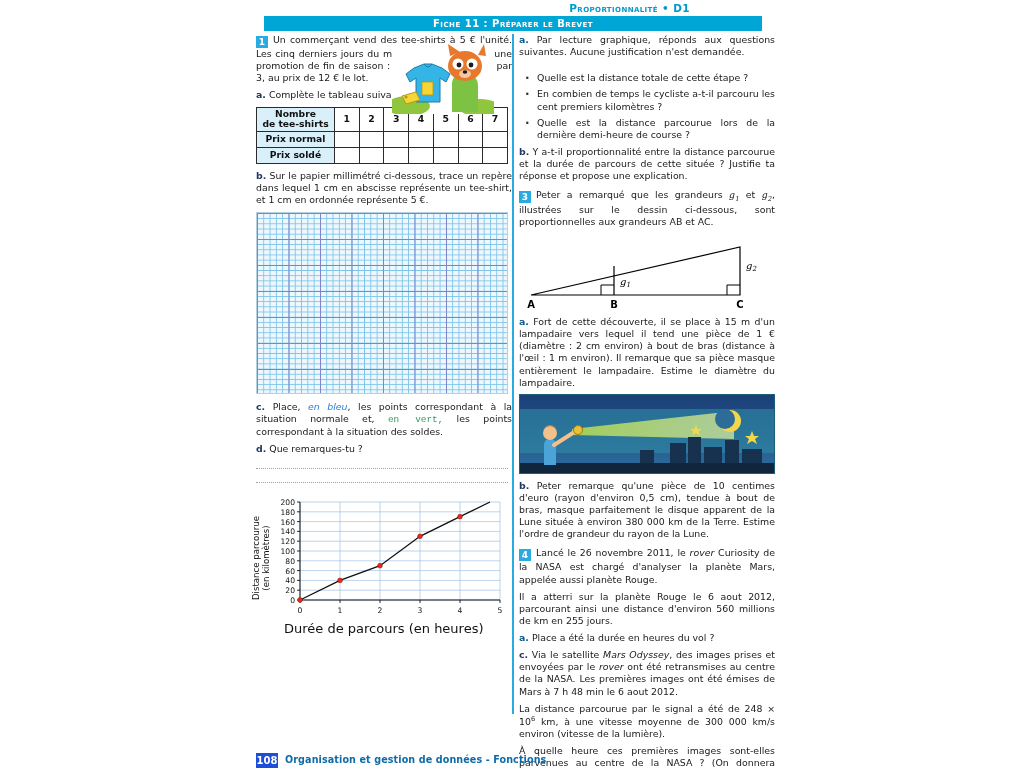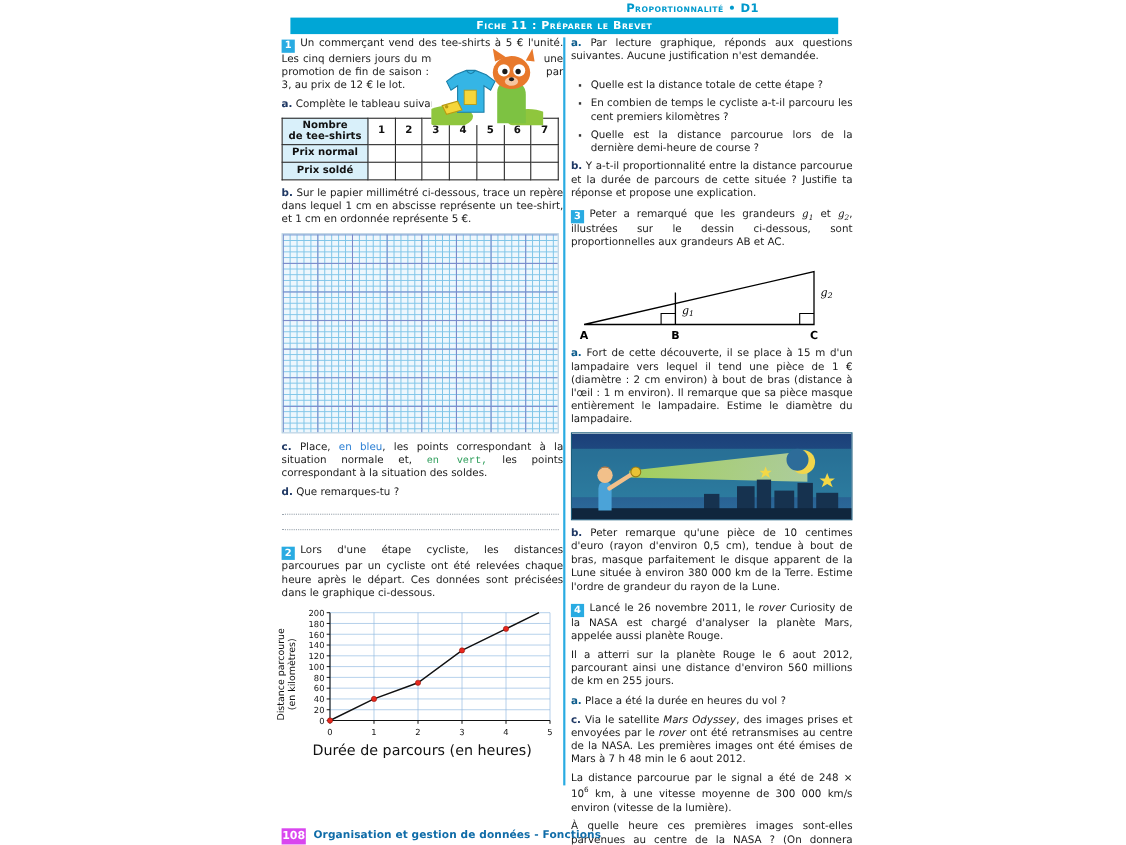--- a/index.html
+++ b/index.html
@@ -73,21 +73,21 @@
     font-weight: bold;
     font-size: 9px;
     width: 12px; height: 12px;
     line-height: 12px;
     text-align: center;
     vertical-align: -2px;
     margin-right: 5px;
   }
   .sub { font-weight: bold; color: #1f3864; }
   .sub-teal { font-weight: bold; color: #0d5c8c; }
-  .blue { color: #2b7fd4; }
+  .blue { color: #2b7fd4; font-style: italic; }
   .green { color: #2e9e5b; font-family: Liberation Mono, monospace; }
   .ital { font-style: italic; }
   p { margin: 0 0 5px 0; }
   ul.bullets { margin: 14px 0 5px 0; padding-left: 12px; list-style: none; }
   ul.bullets li { position: relative; margin-bottom: 4px; padding-left: 6px; text-align: justify; }
   ul.bullets li:before {
     content: "\00B7";
     position: absolute; left: -6px; top: -1px;
     font-weight: bold; font-size: 12px; color: #333;
   }
@@ -172,21 +172,21 @@
     width: 256px; height: 80px;
     margin: 4px 0 6px 0;
     overflow: hidden;
     border: 1px solid #1d5e7c;
   }
 
   
   .footer-num {
     position: absolute; left: 256px; top: 756px;
     width: 22px; height: 15px;
-    background: #d946ef;
+    background: #1d4ed8;
     color: #fff;
     font-size: 10px; font-weight: bold;
     text-align: center; line-height: 15px;
   }
   .footer-txt {
     position: absolute; left: 285px; top: 757px;
     color: #0f6ca8;
     font-size: 9.6px; font-weight: bold;
     letter-spacing: .1px;
     white-space: nowrap;
@@ -272,23 +272,20 @@
       <p>
         <span class="sub">d.</span>
         <span>Que remarques-tu ?</span>
       </p>
 
       <div class="dots"></div>
       <div class="dots"></div>
     </div>
 
     <div class="ex">
-      <p>
-        <span class="exnum">2</span><span>Lors d'une étape cycliste, les distances parcourues par un cycliste ont été relevées chaque heure après le départ. Ces données sont précisées dans le graphique ci-dessous.</span>
-      </p>
 
       <div class="chartwrap">
         <div class="chart-ylabel">
           <span>Distance parcourue</span><br>
           <span>(en kilomètres)</span>
         </div>
         <svg class="plot" width="234" height="126" viewBox="0 0 234 126">
           <g id="chart-grid">
               <line x1="26" y1="104" x2="226" y2="104" stroke="#8fb8e0" stroke-width="0.6"></line>
               <line x1="26" y1="94.2" x2="226" y2="94.2" stroke="#8fb8e0" stroke-width="0.6"></line>

